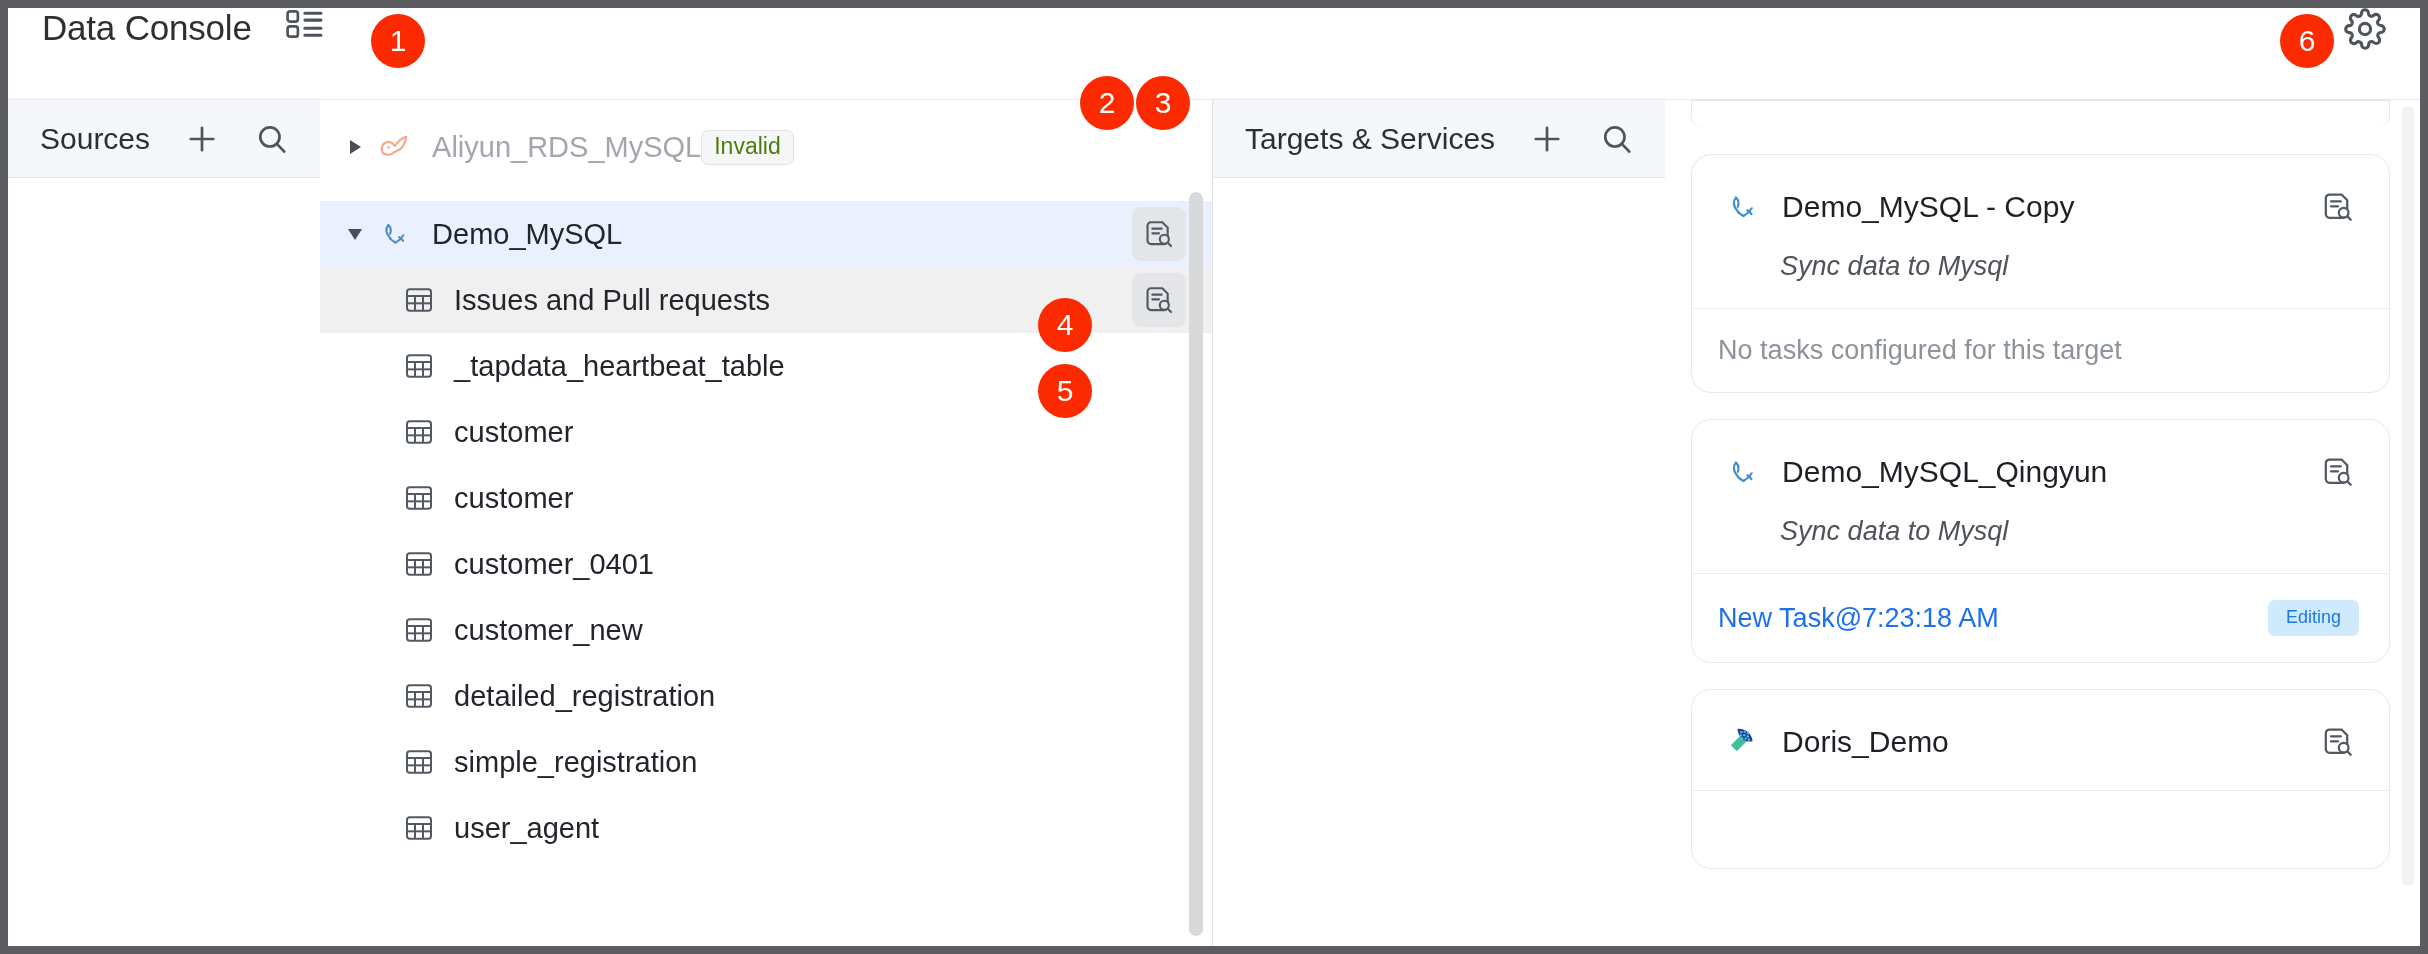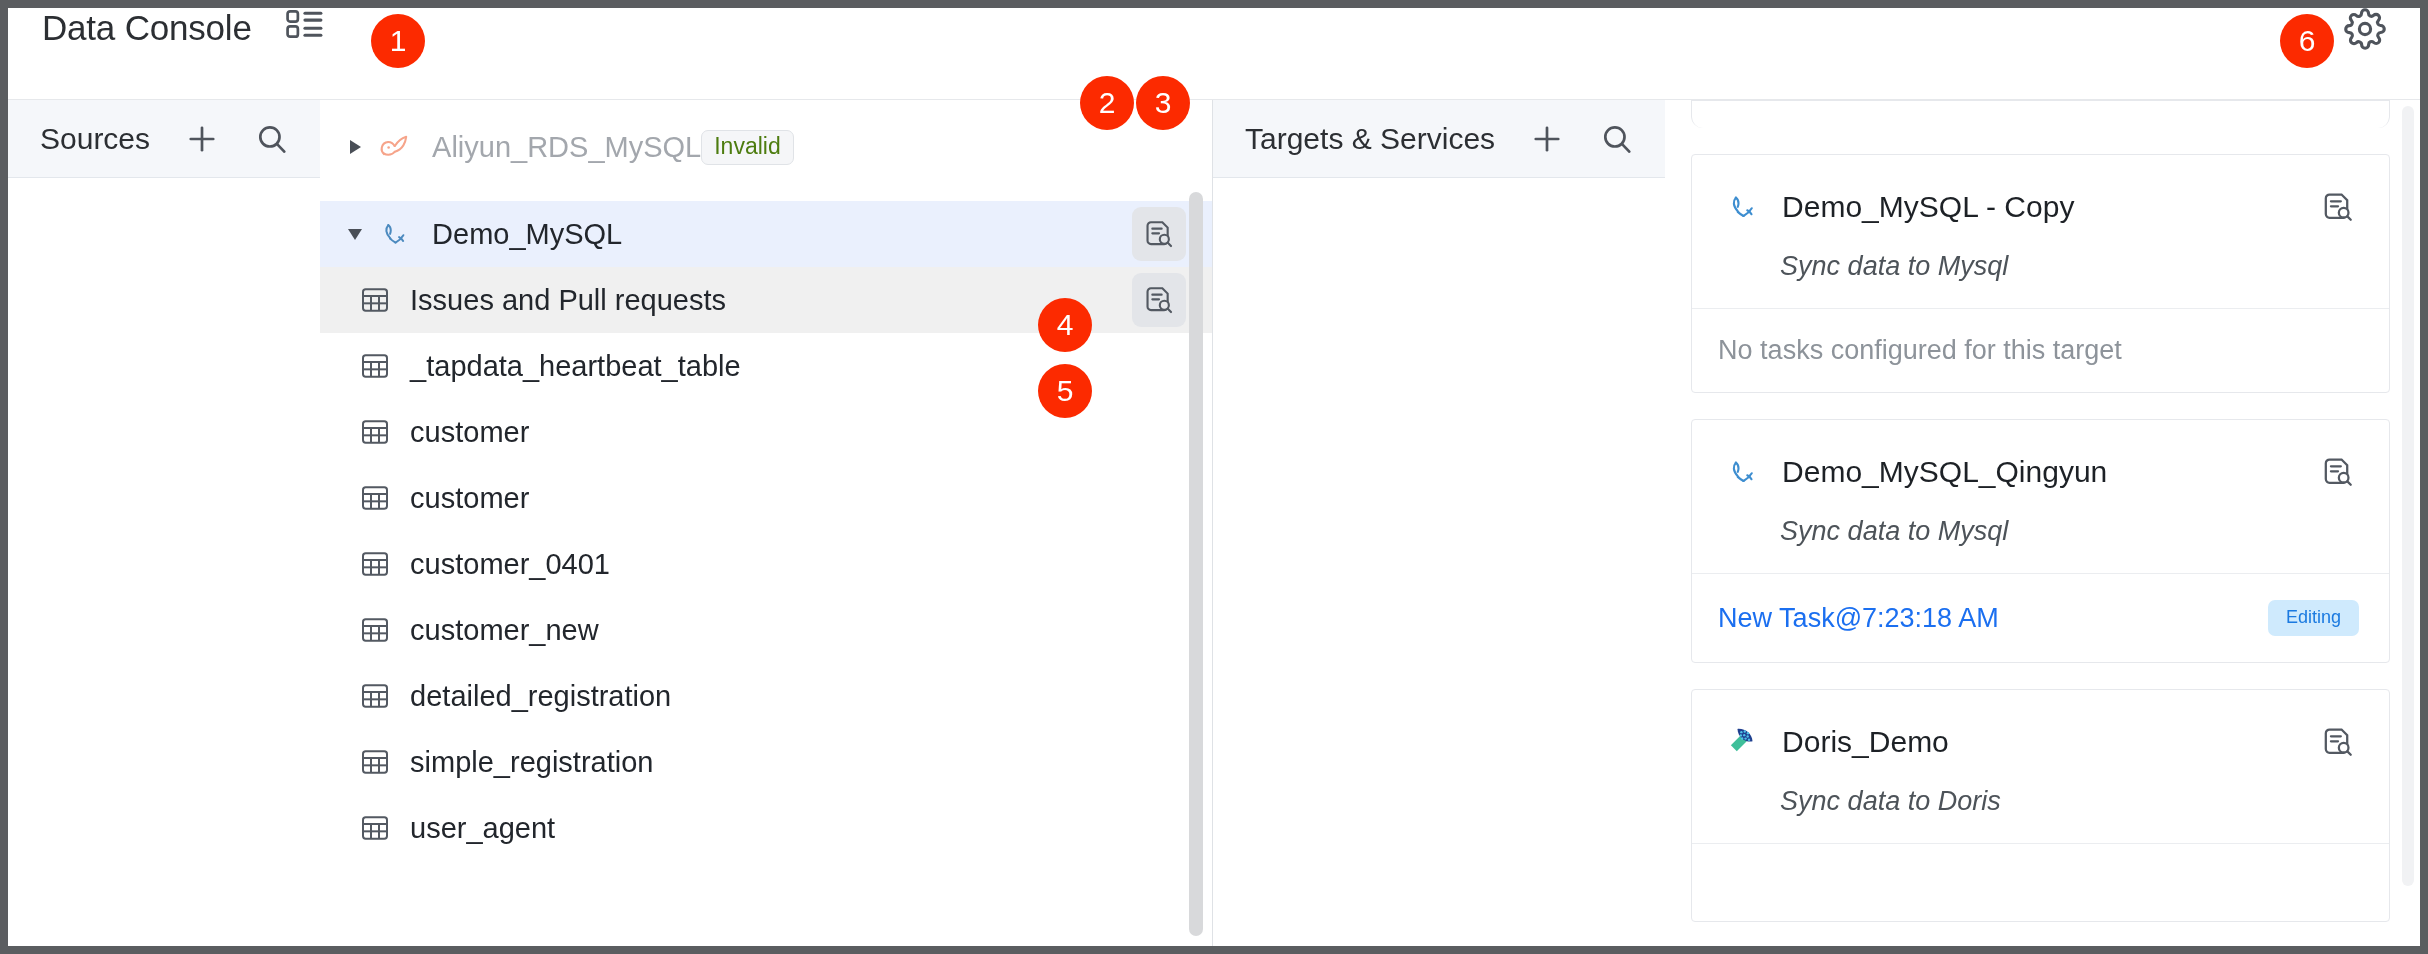--- a/index.html
+++ b/index.html
@@ -98,21 +98,21 @@
     padding-top: 14px;
   }
   .tree-row {
     height: 66px;
     display: flex;
     align-items: center;
     padding-right: 26px;
     position: relative;
   }
   .tree-row.conn { padding-left: 22px; }
-  .tree-row.tbl  { padding-left: 38px; }
+  .tree-row.tbl  { padding-left: 82px; }
   .tree-row.selected-blue { background: #eaf0fd; margin-top: 21px; }
   .tree-row.selected-grey { background: #f0f0f0; }
 
   .caret {
     width: 26px; height: 26px;
     display: inline-flex; align-items: center; justify-content: center;
     margin-right: 8px; cursor: pointer;
   }
   .caret-right { width: 0; height: 0;
     border-left: 11px solid #4a4f57;
@@ -160,21 +160,21 @@
 
   
   .targets {
     flex: 1;
     overflow: hidden;
     padding: 0 30px 0 26px;
     position: relative;
   }
   .card {
     border: 1px solid #e6e8ec;
-    border-radius: 4px;
+    border-radius: 20px;
     background: #fff;
     margin-bottom: 26px;
   }
   .card.partial {
     height: 28px;
     border-bottom: none;
     border-radius: 0 0 12px 12px;
     margin-bottom: 26px;
   }
   .card-body { padding: 30px 34px 26px 30px; }
@@ -543,21 +543,20 @@
               <span class="card-preview">
                 <svg width="34" height="34" viewBox="0 0 24 24" fill="none" stroke="#535962" stroke-width="1.6" stroke-linecap="round">
                   <path d="M6 3.2h8.5l4 4V17a2.6 2.6 0 0 1-2.6 2.6H6A2.6 2.6 0 0 1 3.4 17V5.8A2.6 2.6 0 0 1 6 3.2z"></path>
                   <line x1="7" y1="8" x2="14" y2="8"></line>
                     <line x1="7" y1="11.5" x2="12" y2="11.5"></line>
                   <circle cx="16" cy="16" r="3.4" fill="#fff"></circle>
                     <line x1="18.6" y1="18.6" x2="21" y2="21"></line>
                 </svg>
               </span>
             </div>
-            <div class="card-sub">Sync data to Doris</div>
           </div>
           <div class="card-foot">
             
           </div>
         </div>
 
         <div class="right-scrollbar"></div>
       </div>
     </div>
   </div>

